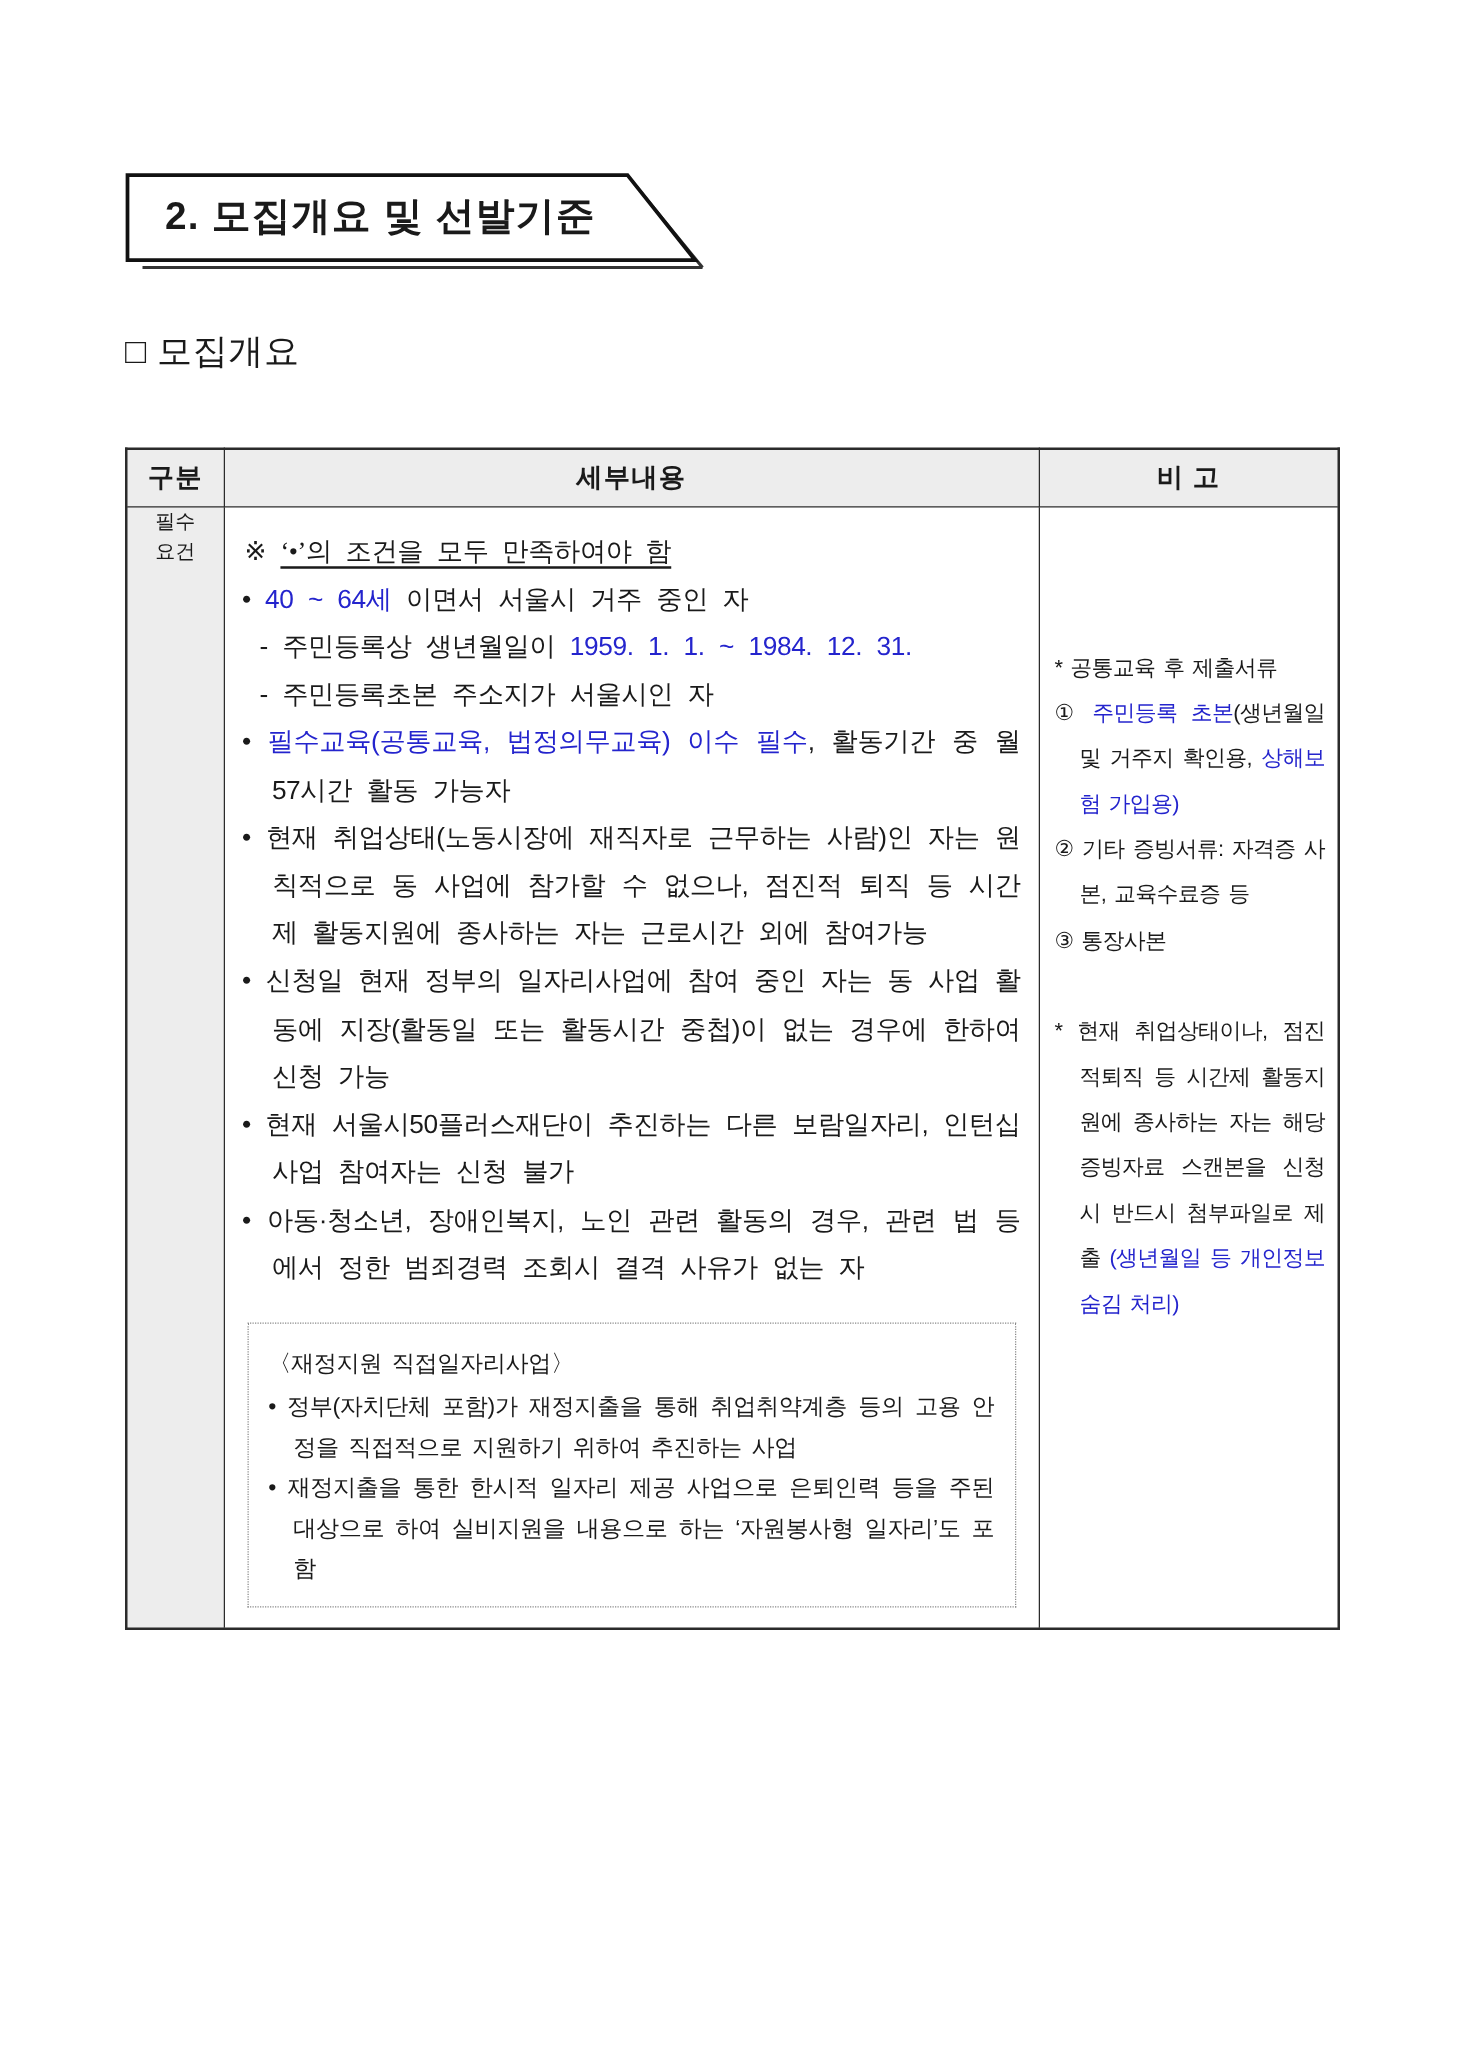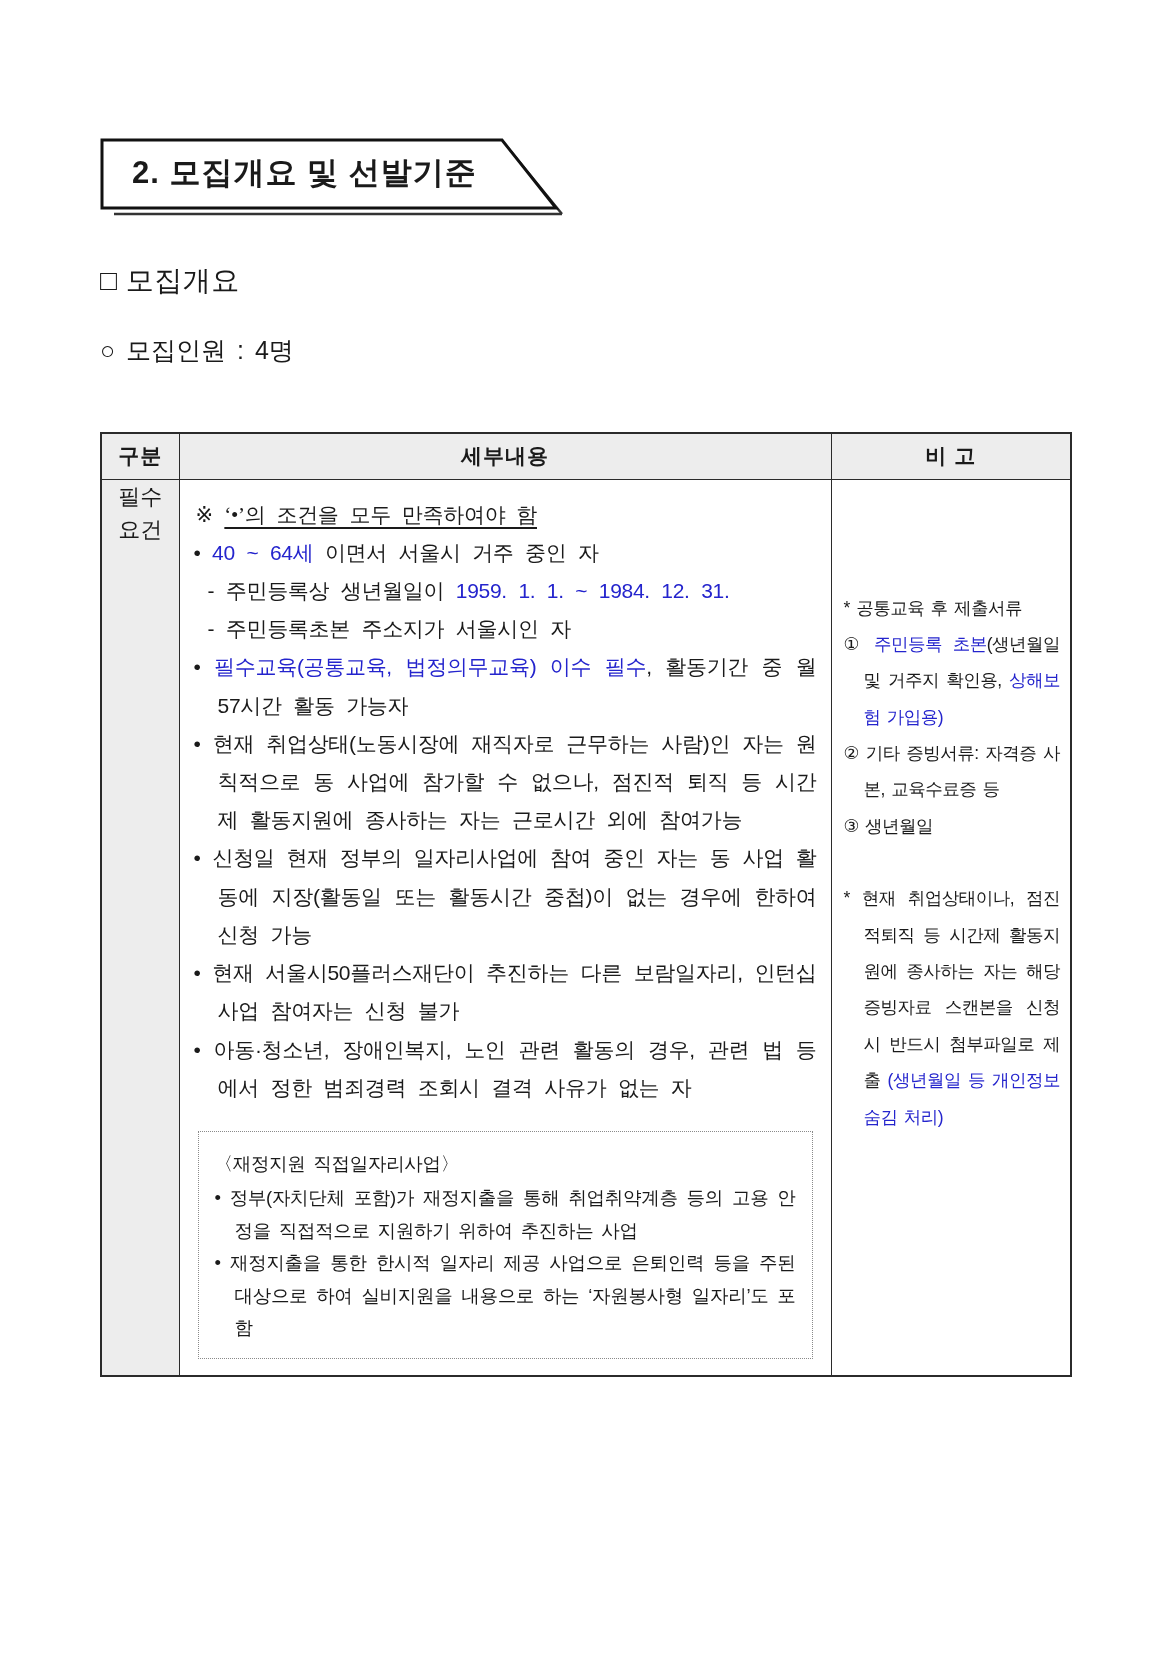--- a/index.html
+++ b/index.html
@@ -48,21 +48,21 @@
   }
   table.maintbl th{
     background:var(--cellbg);
     font-size:21px;font-weight:bold;
     height:46px;vertical-align:middle;text-align:center;
     letter-spacing:1px;
   }
   td.rowlabel{
     background:var(--cellbg);
     vertical-align:middle;text-align:center;
-    font-size:22px;line-height:1.5;
+    font-size:16px;line-height:1.5;
   }
   td.detail{
     padding:16px 14px 12px 14px;
     font-size:21px;line-height:1.82;
     letter-spacing:-0.3px;word-spacing:6px;
   }
   td.detail .ln{
     text-align:justify;word-break:break-all;
   }
   td.detail .note-title{padding-left:2px;}
@@ -107,21 +107,20 @@
       <line x1="408" y1="10" x2="462" y2="76" stroke="#333" stroke-width="2.5"></line>
 
       <polygon points="2,2 402,2 456,70 2,70" fill="#ffffff" stroke="#111" stroke-width="3"></polygon>
     </svg>
     <span class="title-text">2. 모집개요 및 선발기준</span>
   </div>
 
   <div class="h2">□ 모집개요</div>
 
   <div class="olist">
-    <div class="oitem"><span>○ 모집인원 : 4명</span></div>
   </div>
 
   <table class="maintbl">
     <colgroup>
       <col style="width:78px">
       <col style="width:652px">
       <col style="width:240px">
     </colgroup>
     <thead>
       <tr>
@@ -149,20 +148,20 @@
           <div class="dotted-box">
             <div class="bx-title">〈재정지원 직접일자리사업〉</div>
             <div class="bx-item"><span>• 정부(자치단체 포함)가 재정지출을 통해 취업취약계층 등의 고용 안정을 직접적으로 지원하기 위하여 추진하는 사업</span></div>
             <div class="bx-item"><span>• 재정지출을 통한 한시적 일자리 제공 사업으로 은퇴인력 등을 주된 대상으로 하여 실비지원을 내용으로 하는 ‘자원봉사형 일자리’도 포함</span></div>
           </div>
         </td>
         <td class="notecol">
           <div class="nb"><span>* 공통교육 후 제출서류</span></div>
           <div class="nb"><span>① </span><span class="c-blue">주민등록 초본</span><span>(생년월일 및 거주지 확인용, </span><span class="c-blue">상해보험 가입용)</span></div>
           <div class="nb"><span>② 기타 증빙서류: 자격증 사본, 교육수료증 등</span></div>
-          <div class="nb"><span>③ 생년월일</span></div>
+          <div class="nb"><span>③ 통장사본</span></div>
           <div class="nb gap"><span>* 현재 취업상태이나, 점진적퇴직 등 시간제 활동지원에 종사하는 자는 해당 증빙자료 스캔본을 신청 시 반드시 첨부파일로 제출 </span><span class="c-blue">(생년월일 등 개인정보 숨김 처리)</span></div>
         </td>
       </tr>
     </tbody>
   </table>
 
 </div>
 
 </body></html>

